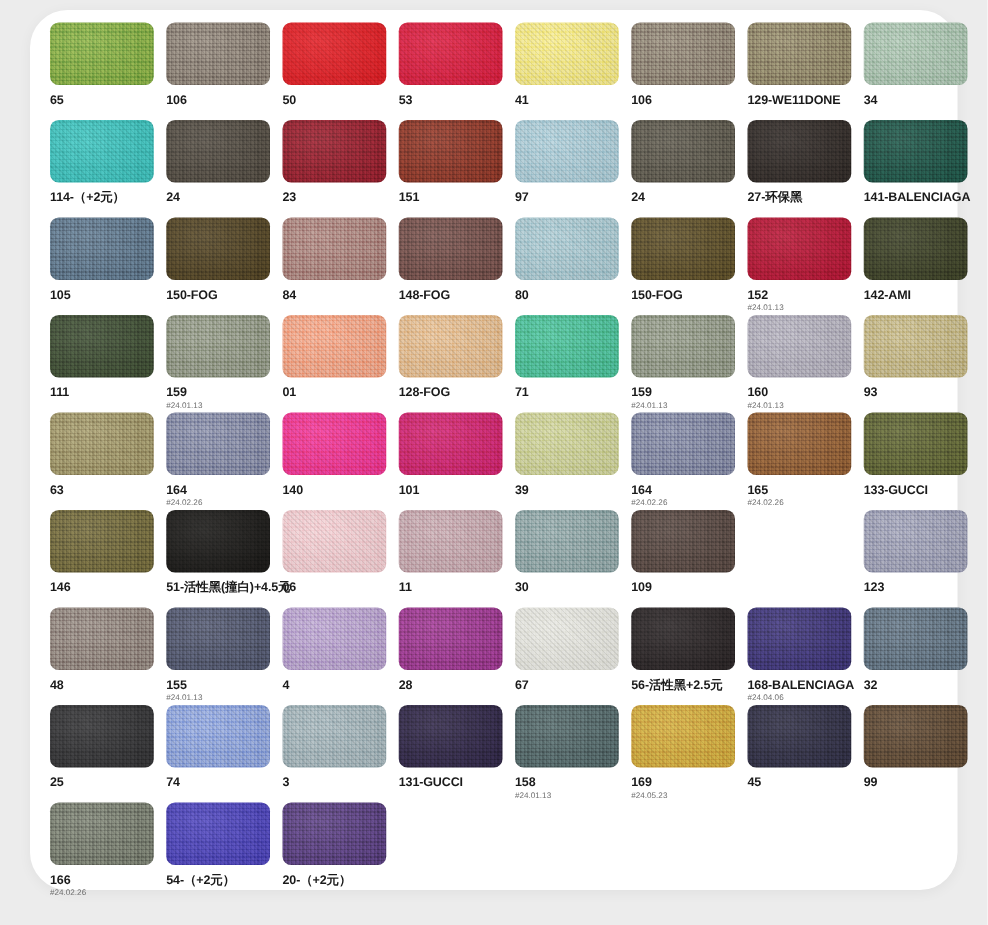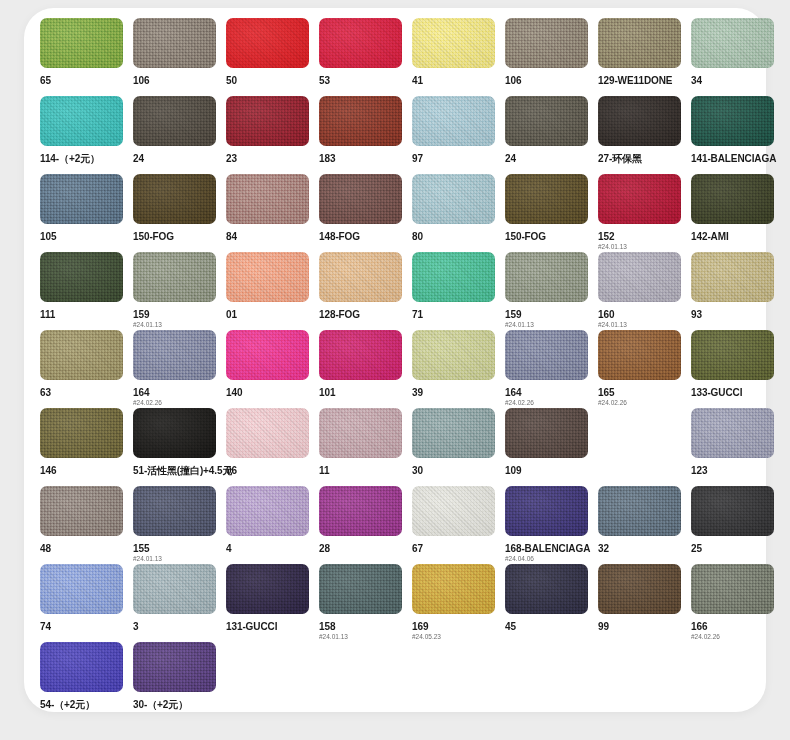--- a/index.html
+++ b/index.html
@@ -148,21 +148,21 @@
       <div class="swatch-cell">
         <div class="swatch-chip" style="background-color: rgb(78, 72, 63);"></div>
         <div class="swatch-label">24</div>
       </div>
       <div class="swatch-cell">
         <div class="swatch-chip" style="background-color: rgb(142, 31, 44);"></div>
         <div class="swatch-label">23</div>
       </div>
       <div class="swatch-cell">
         <div class="swatch-chip" style="background-color: rgb(132, 53, 39);"></div>
-        <div class="swatch-label">183</div>
+        <div class="swatch-label">151</div>
       </div>
       <div class="swatch-cell">
         <div class="swatch-chip" style="background-color: rgb(168, 202, 214);"></div>
         <div class="swatch-label">97</div>
       </div>
       <div class="swatch-cell">
         <div class="swatch-chip" style="background-color: rgb(89, 85, 74);"></div>
         <div class="swatch-label">24</div>
       </div>
       <div class="swatch-cell">
@@ -323,20 +323,24 @@
       </div>
       <div class="swatch-cell">
         <div class="swatch-chip" style="background-color: rgb(150, 55, 136);"></div>
         <div class="swatch-label">28</div>
       </div>
       <div class="swatch-cell">
         <div class="swatch-chip" style="background-color: rgb(229, 229, 222);"></div>
         <div class="swatch-label">67</div>
       </div>
       <div class="swatch-cell">
+        <div class="swatch-chip" style="background-color: rgb(42, 37, 38);"></div>
+        <div class="swatch-label">56-活性黑+2.5元</div>
+      </div>
+      <div class="swatch-cell">
         <div class="swatch-chip" style="background-color: rgb(60, 52, 112);"></div>
         <div class="swatch-label">168-BALENCIAGA</div>
         <div class="swatch-sublabel">#24.04.06</div>
       </div>
       <div class="swatch-cell">
         <div class="swatch-chip" style="background-color: rgb(93, 109, 123);"></div>
         <div class="swatch-label">32</div>
       </div>
       <div class="swatch-cell">
         <div class="swatch-chip" style="background-color: rgb(50, 50, 52);"></div>
@@ -376,21 +380,21 @@
         <div class="swatch-chip" style="background-color: rgb(114, 119, 106);"></div>
         <div class="swatch-label">166</div>
         <div class="swatch-sublabel">#24.02.26</div>
       </div>
       <div class="swatch-cell">
         <div class="swatch-chip" style="background-color: rgb(74, 66, 181);"></div>
         <div class="swatch-label">54-（+2元）</div>
       </div>
       <div class="swatch-cell">
         <div class="swatch-chip" style="background-color: rgb(85, 61, 120);"></div>
-        <div class="swatch-label">30-（+2元）</div>
+        <div class="swatch-label">20-（+2元）</div>
       </div>
       <div class="swatch-cell empty">
         <div class="swatch-chip"></div>
         <div class="swatch-label"></div>
       </div>
       <div class="swatch-cell empty">
         <div class="swatch-chip"></div>
         <div class="swatch-label"></div>
       </div>
       <div class="swatch-cell empty">

